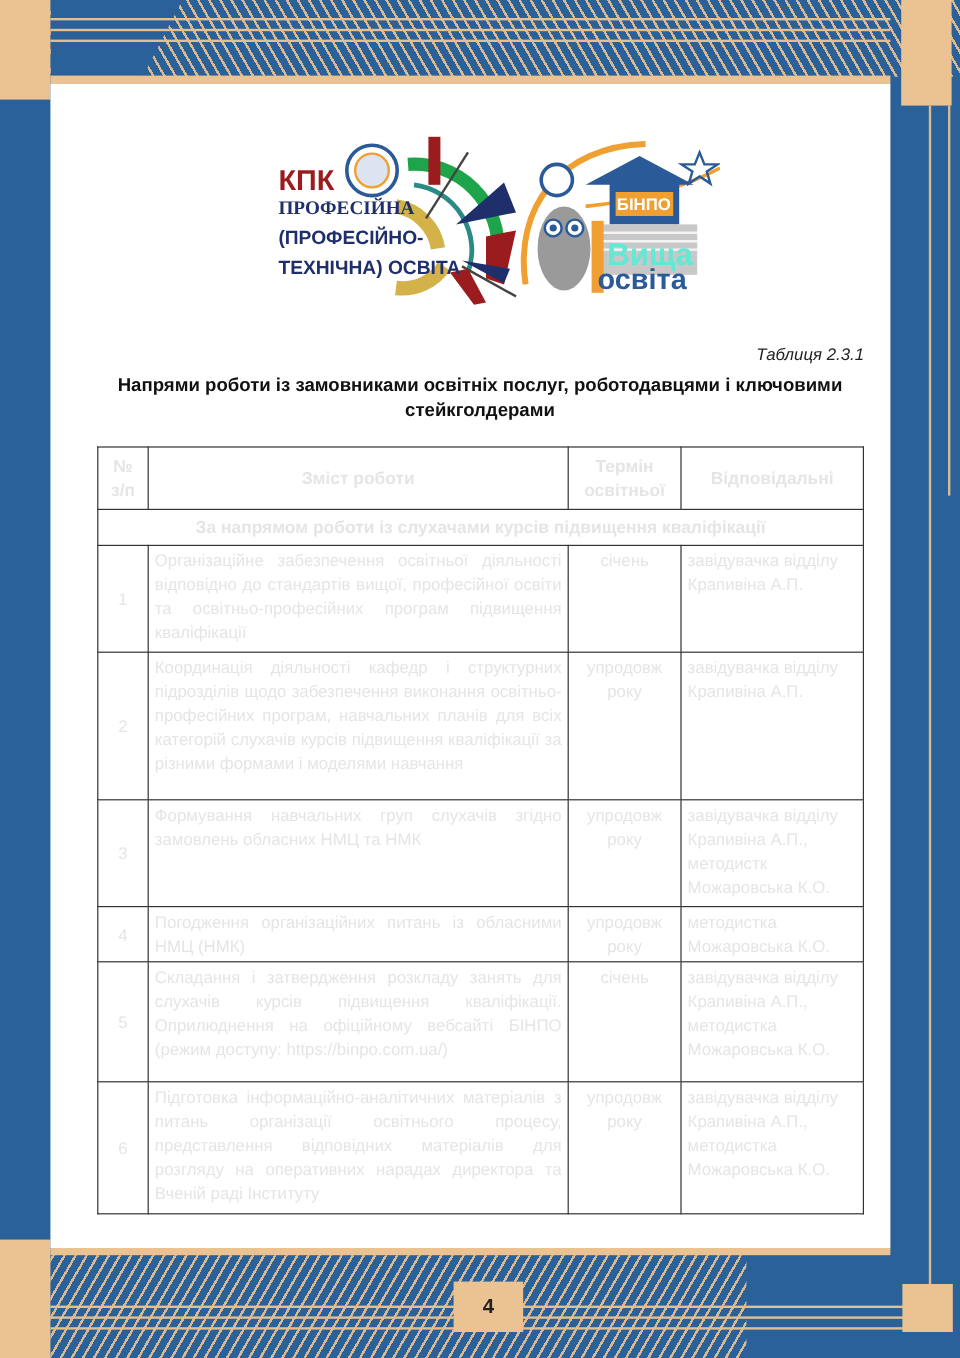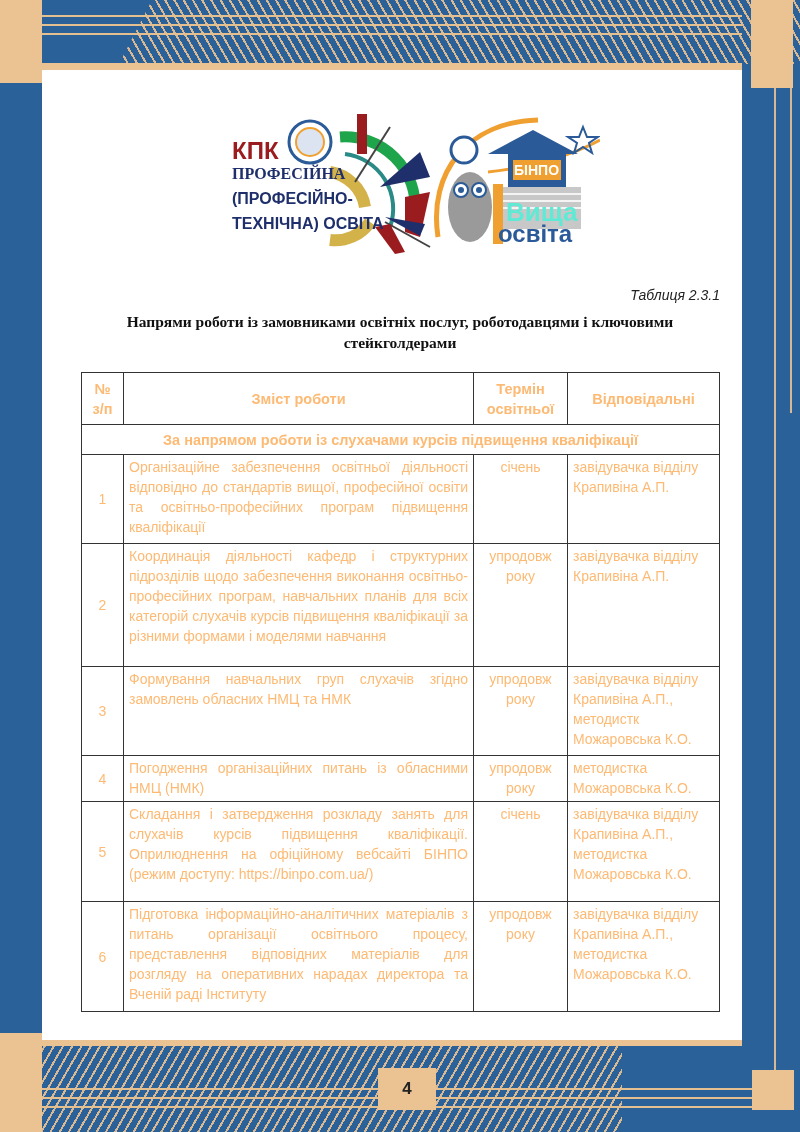--- a/index.html
+++ b/index.html
@@ -11,23 +11,23 @@
     background-image: repeating-linear-gradient(60deg, #2a6198 0px, #2a6198 6px, #d9b892 6px, #d9b892 8px);
   }
   .stripes-down {
     background-image: repeating-linear-gradient(-60deg, #2a6198 0px, #2a6198 6px, #d9b892 6px, #d9b892 8px);
   }
   .page { left:42px; top:70px; width:700px; height:970px; background:#ffffff; }
   .hline { height:2px; background:#e4bf90; }
   .vline { width:2px; background:#d7b996; }
 
   .caption { left:520px; top:287px; width:200px; text-align:right; font-style:italic; font-size:14px; color:#222; font-family:"Liberation Sans",sans-serif; }
-  .title { left:81px; top:311px; width:638px; text-align:center; font-weight:bold; font-size:15.5px; line-height:21px; color:#111; font-family:Liberation Serif, serif; }
+  .title { left:81px; top:311px; width:638px; text-align:center; font-weight:bold; font-size:15.5px; line-height:21px; color:#111; font-family:Liberation Sans, sans-serif; }
 
-  table.tbl { position:absolute; left:81px; top:372px; width:638px; border-collapse:collapse; font-family:"Liberation Sans",sans-serif; font-size:14px; color:#fdba74; table-layout:fixed; }
+  table.tbl { position:absolute; left:81px; top:372px; width:638px; border-collapse:collapse; font-family:"Liberation Sans",sans-serif; font-size:14px; color:#e5e5e5; table-layout:fixed; }
   .tbl td, .tbl th { border:1.5px solid #333; padding:2px 5px; vertical-align:top; line-height:20px; }
   .tbl th { font-weight:bold; text-align:center; vertical-align:middle; font-size:14.5px; }
   .tbl td.num { text-align:center; vertical-align:middle; }
   .tbl td.txt { text-align:justify; }
   .tbl td.term { text-align:center; }
   .tbl td.section { text-align:center; font-weight:bold; font-size:14.5px; vertical-align:middle;margin-top:25px; }
 
   .pagenum { left:378px; top:1068px; width:58px; height:42px; background:#ebc393; display:flex; align-items:center; justify-content:center; font-weight:bold; font-size:17px; color:#222; font-family:"Liberation Sans",sans-serif; }
 </style>
 </head>

